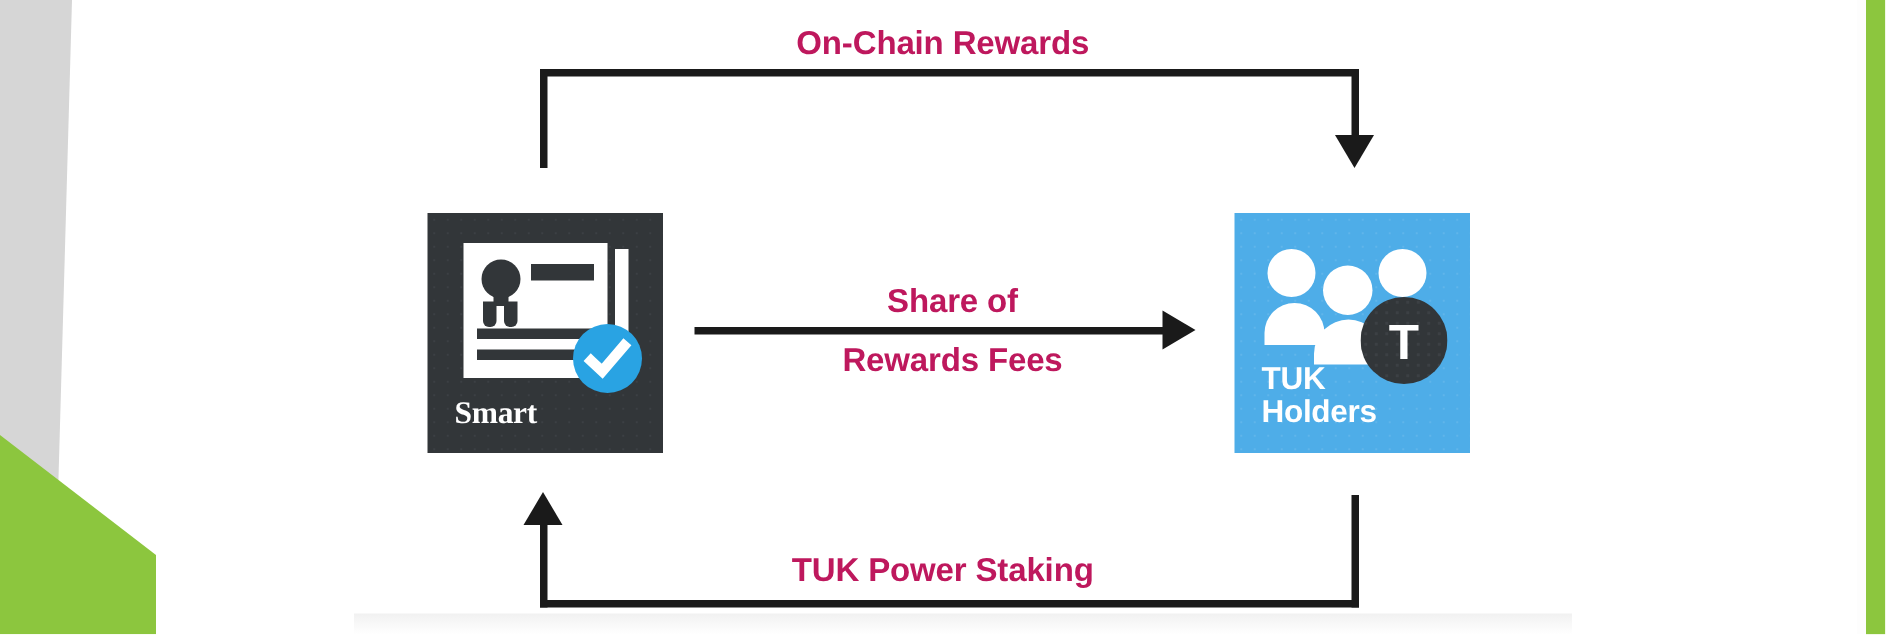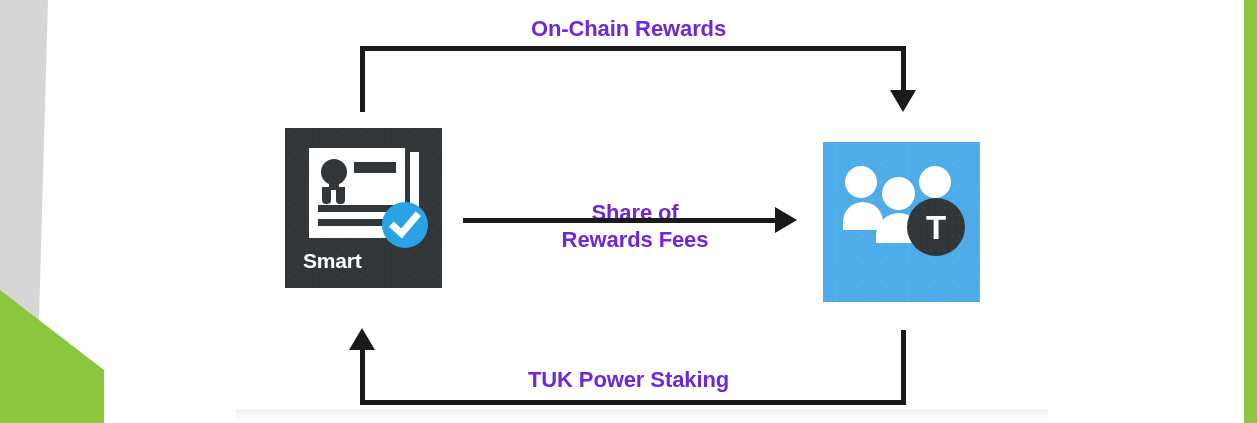--- a/index.html
+++ b/index.html
@@ -56,24 +56,25 @@
     position: absolute;
     width: 157px;
     height: 160px;
     display: flex;
     flex-direction: column;
     align-items: center;
     justify-content: flex-start;
     box-sizing: border-box;
   }
   #node-smart-contracts {
-    left: 285px; top: 128px;
+    left: 285px; top: 142px;
     background-color: #323639;
     background-image: radial-gradient(#3c4044 1px, transparent 1px);
     background-size: 9px 9px;
+    font-family: Liberation Serif, serif;
   }
   #node-tuk-holders {
     left: 823px; top: 142px;
     background-color: #4eade8;
     background-image: radial-gradient(rgba(255,255,255,0.10) 1px, transparent 1px);
     background-size: 9px 9px;
   }
   .node-label {
     color: #ffffff;
     font-weight: bold;
@@ -217,31 +218,31 @@
   }
   .arrowhead.right {
     border-top: 13px solid transparent;
     border-bottom: 13px solid transparent;
     border-left: 22px solid #1a1a1a;
   }
 
   
   .edge-label {
     position: absolute;
-    color: #6d28d9;
+    color: #be185d;
     font-weight: bold;
     font-size: 22px;
     letter-spacing: -0.1px;
     white-space: nowrap;
     text-align: center;
   }
   #label-on-chain-rewards { left: 0; top: 16px; width: 1257px; }
   #label-tuk-power-staking { left: 0; top: 367px; width: 1257px; }
   #label-share-line1 {
-    left: 470px; top: 200px; width: 330px;
+    left: 470px; top: 188px; width: 330px;
   }
   #label-share-line2 {
     left: 470px; top: 227px; width: 330px;
   }
 </style>
 </head>
 <body>
 
 <div id="canvas">
 
@@ -304,15 +305,19 @@
       <div class="body left"></div>
       <div class="body right"></div>
       <div class="head mid"></div>
       <div class="body mid"></div>
     </div>
 
     <div id="token-badge">
       <span>T</span>
     </div>
 
+    <div class="node-label">
+      <span>TUK</span>
+      <span class="l2">Holders</span>
+    </div>
   </div>
 
 </div>
 
 </body></html>

